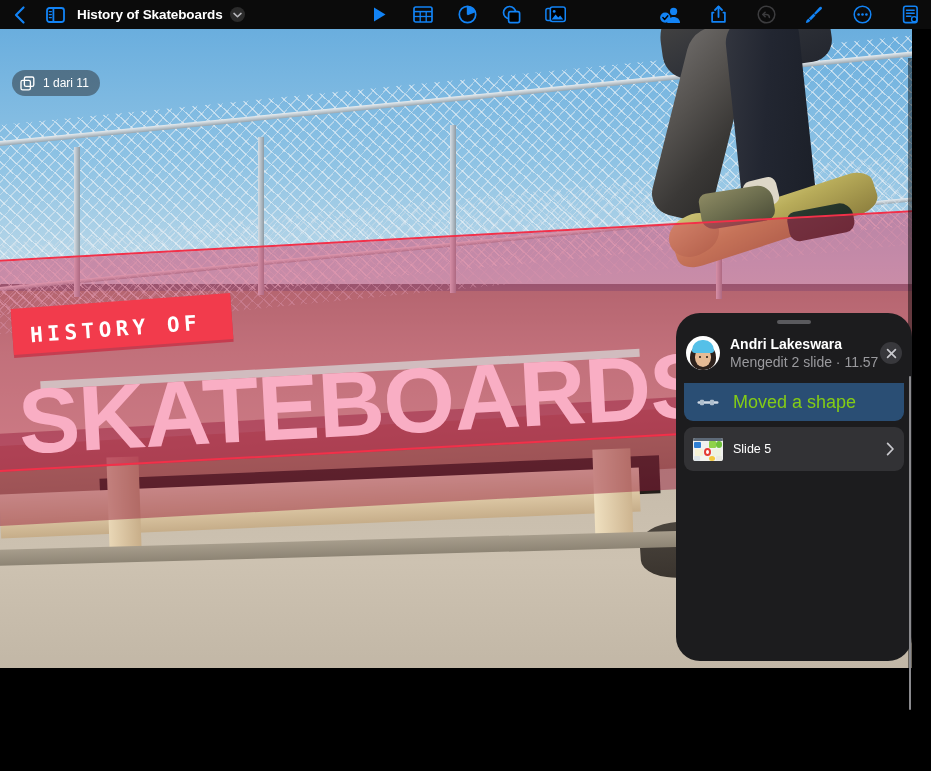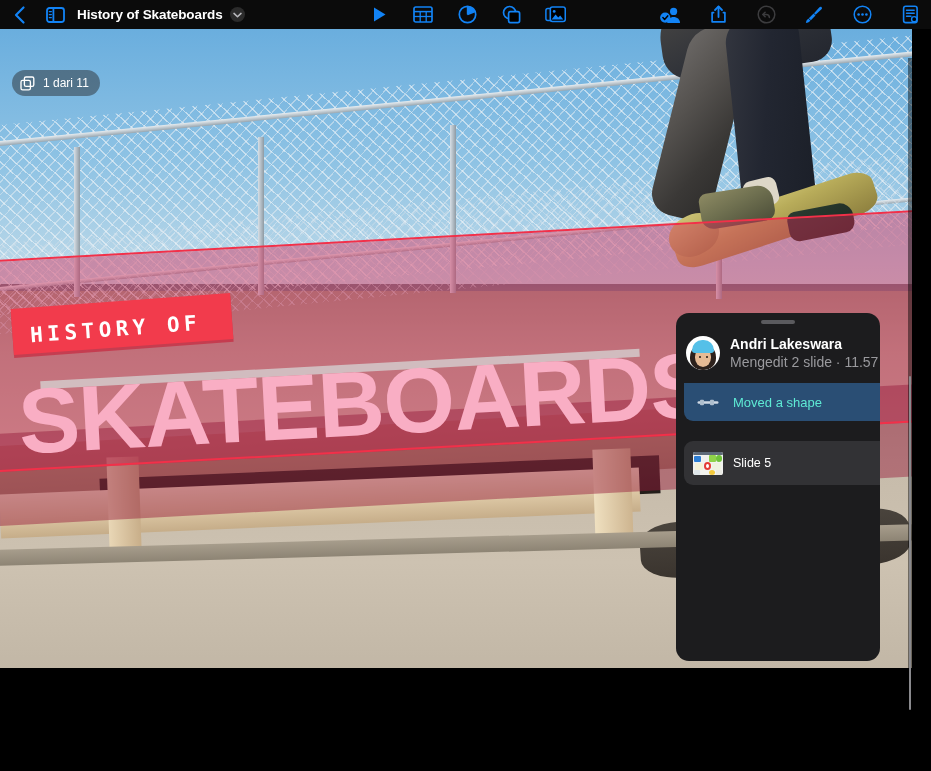--- a/index.html
+++ b/index.html
@@ -353,24 +353,24 @@
     align-items: center;
     gap: 8px;
     color: #ffffff;
     font-size: 12px;
   }
 
   
   .popover {
     position: absolute;
     left: 676px; top: 313px;
-    width: 204px;
+    width: 236px;
     height: 348px;
     background: #1c1c1e;
-    border-radius: 13px;
+    border-radius: 24px;
     overflow: hidden;
   }
   .grabber {
     position: absolute;
     left: 50%; top: 7px;
     transform: translateX(-50%);
     width: 34px; height: 4px;
     border-radius: 2px;
     background: #5a5a5e;
   }
@@ -463,21 +463,21 @@
   }
   .row-sub {
     background: #2a4e74;
     border-radius: 0 0 9px 9px;
     height: 38px;
   }
   .row-plain {
     background: #323235;
     border-radius: 9px;
     height: 44px;
-    margin-top: 20px;
+    margin-top: 6px;
   }
   .thumb {
     width: 30px; height: 23px;
     border-radius: 2px;
     flex: 0 0 auto;
     overflow: hidden;
     position: relative;
     background: #88b9d8;
   }
   .thumb1-sky {
@@ -501,22 +501,22 @@
   }
   .t5 { position: absolute; border-radius: 1px; }
   .row-label {
     color: #ffffff;
     font-size: 12.5px;
     margin-left: 10px;
     flex: 1 1 auto;
     white-space: nowrap;
   }
   .row-label-sub {
-    color: #5eead4;
-    font-size: 13px;
+    color: #84cc16;
+    font-size: 18px;
     margin-left: 10px;
     flex: 1 1 auto;
     white-space: nowrap;
   }
   .shape-glyph {
     width: 30px; height: 23px;
     display: flex; align-items: center; justify-content: center;
     flex: 0 0 auto;
   }
   .chev { flex: 0 0 auto; display: flex; align-items: center; }

